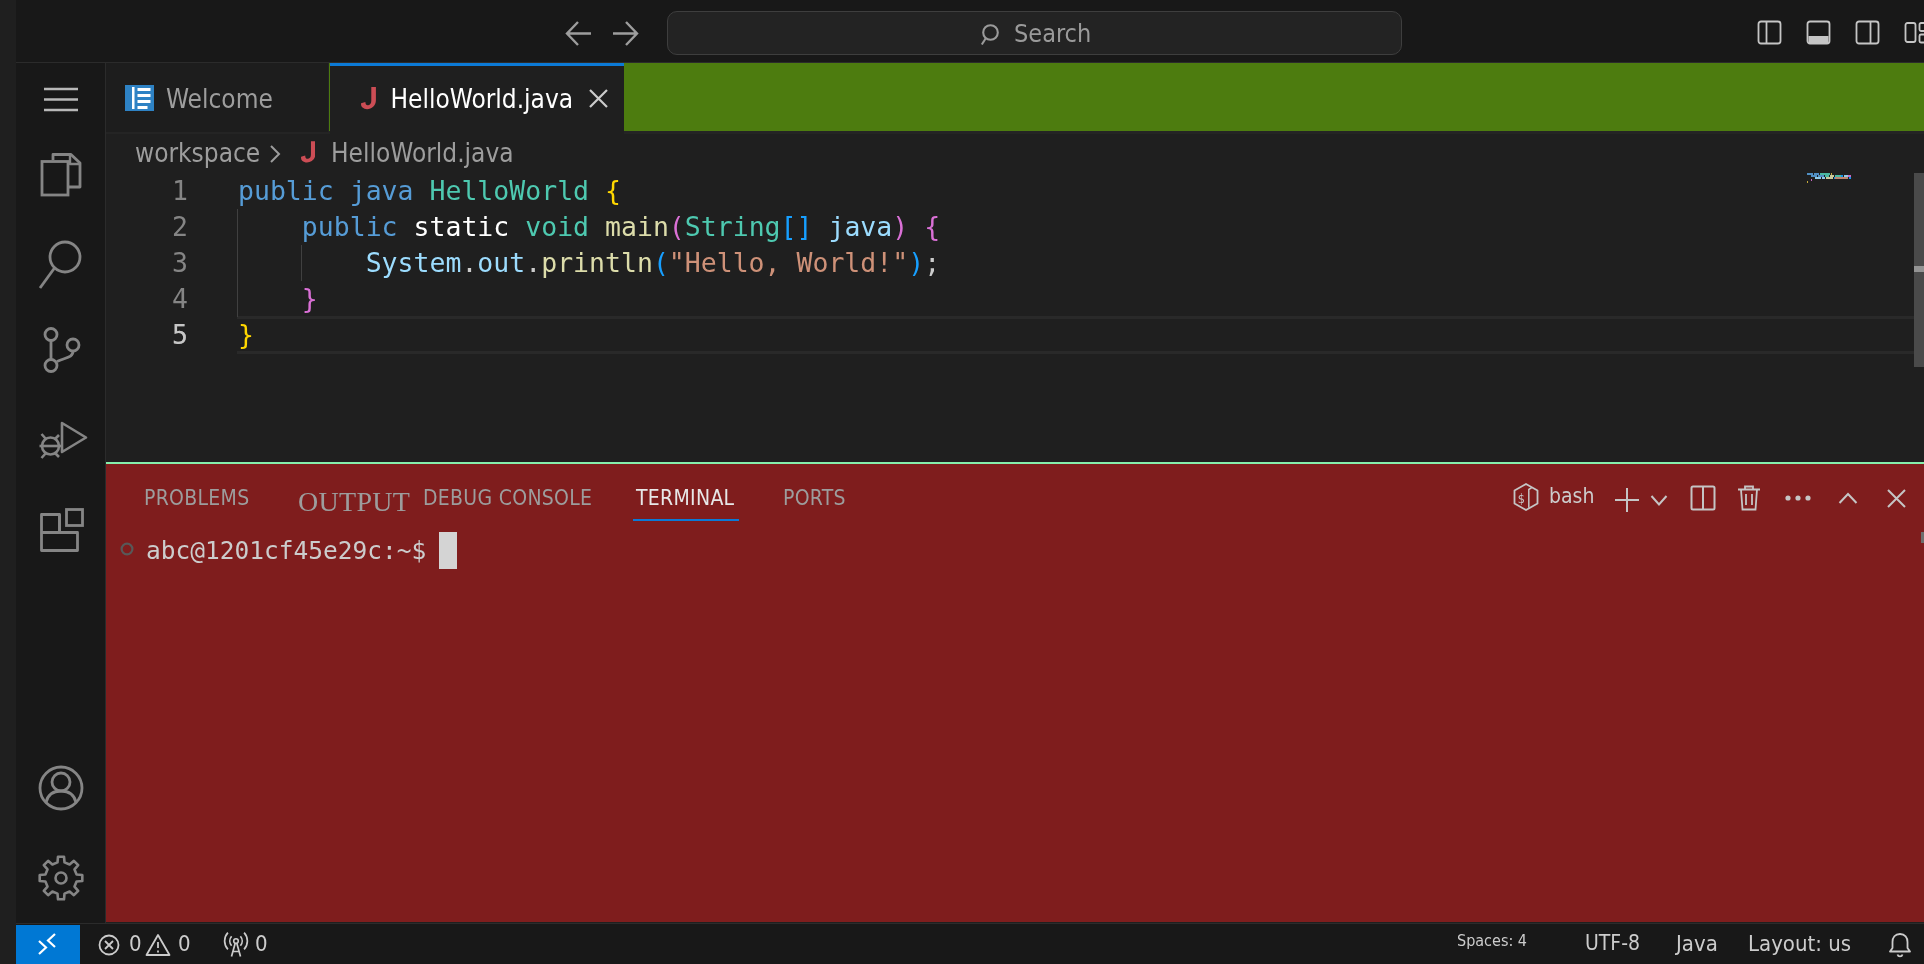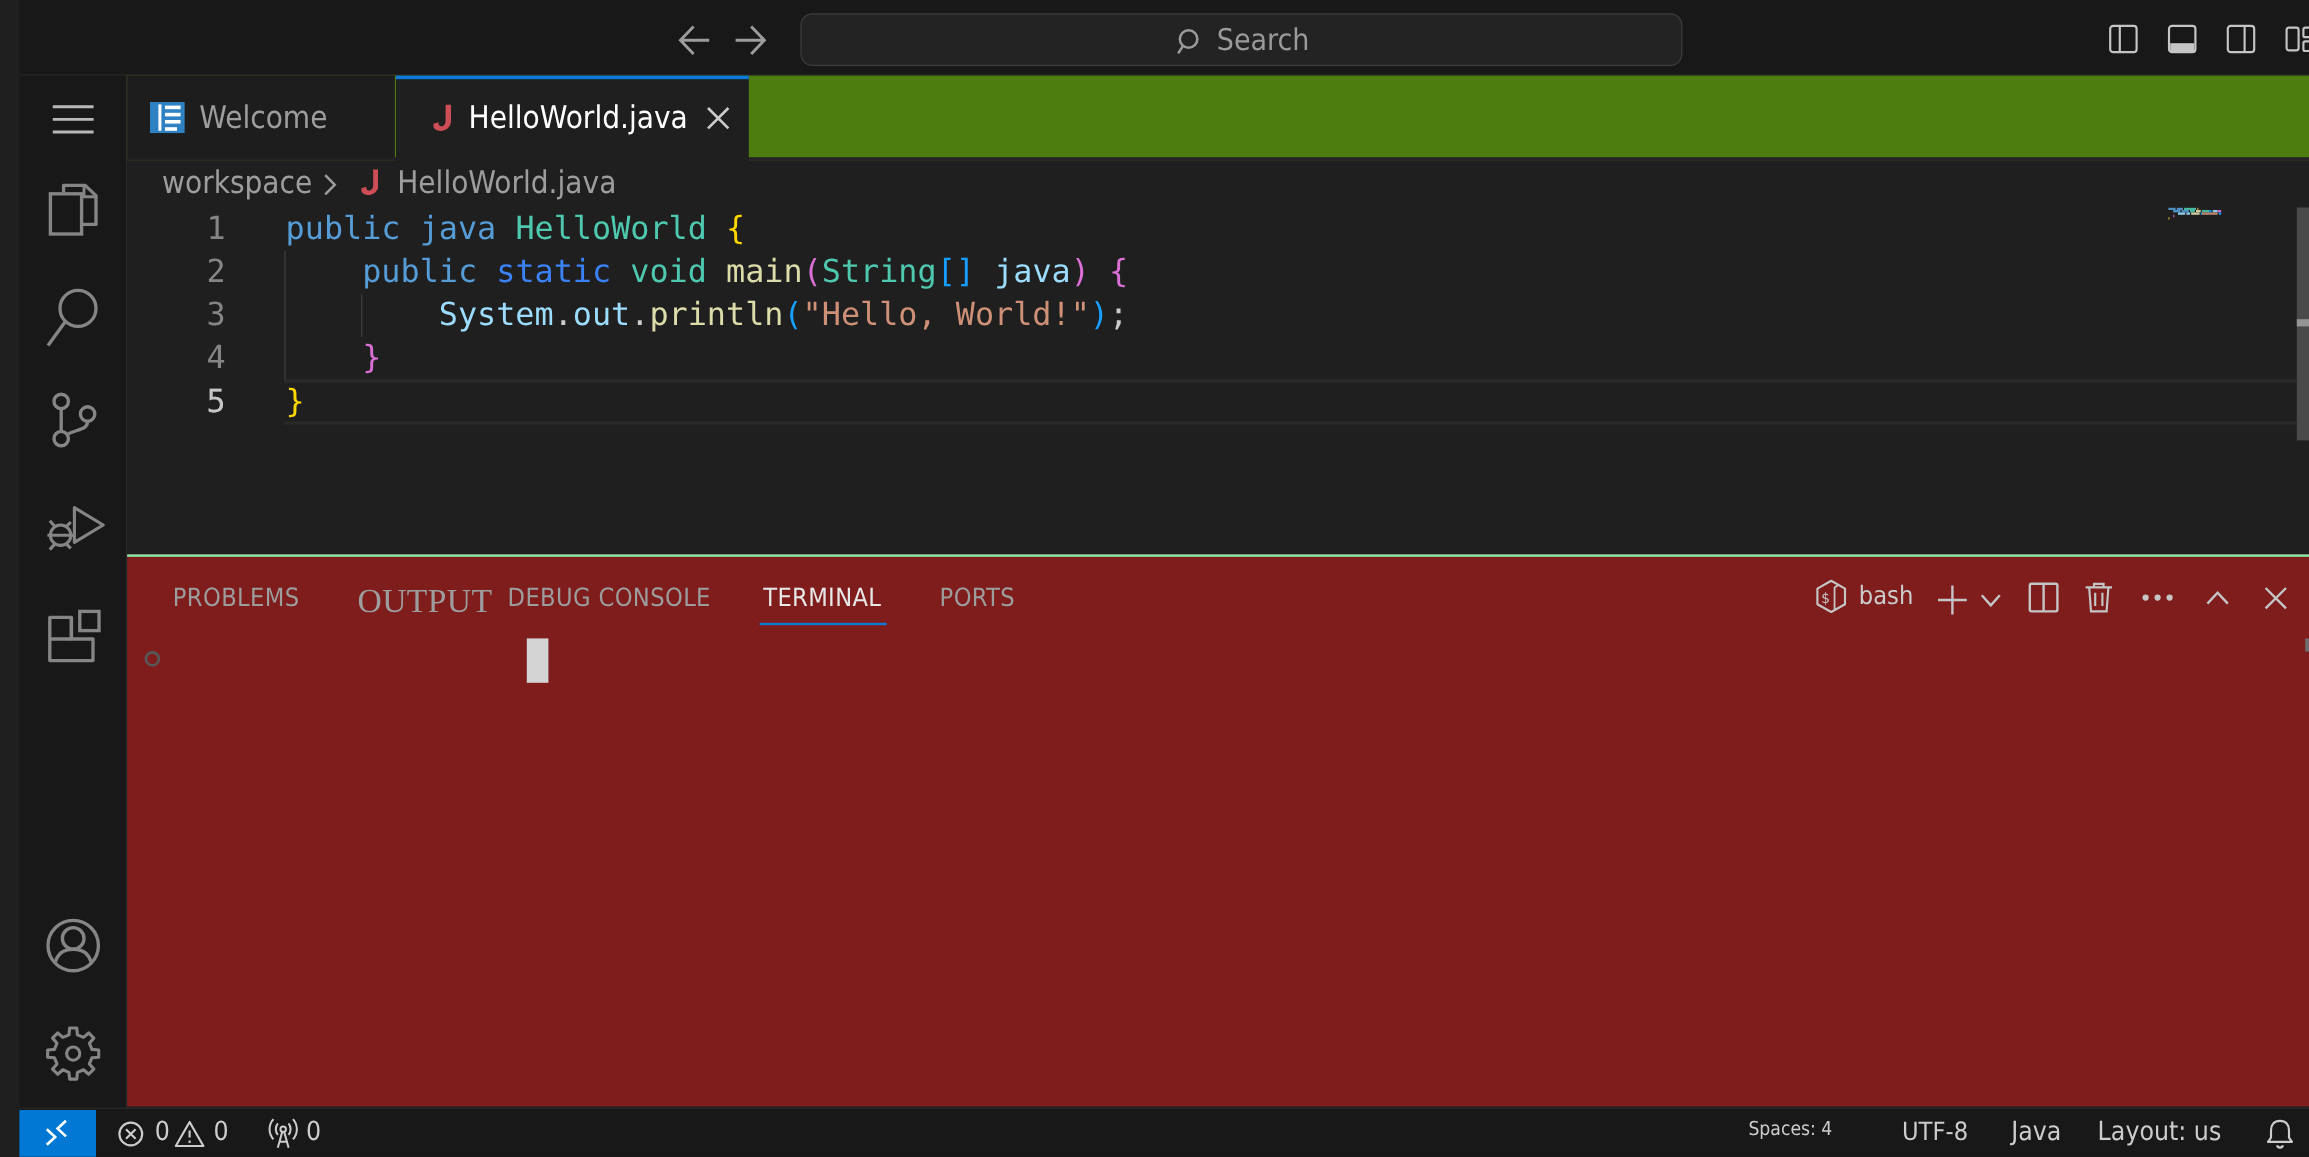--- a/index.html
+++ b/index.html
@@ -143,21 +143,21 @@
 
     <div class="abs" style="left:131px;top:143px;width:1677px;height:38px;border-top:3px solid #292929;border-bottom:3px solid #292929;"></div>
 
     <div class="abs mono" style="left:0;top:0;width:82px;font-size:26.5px;line-height:36px;color:#858585;text-align:right;">1<br>2<br>3<br>4<br>5</div>
     <div class="abs mono" style="left:0;top:144px;width:82px;font-size:26.5px;line-height:36px;color:#c6c6c6;text-align:right;">5</div>
 
     <div class="abs" style="left:131px;top:36px;width:1px;height:108px;background:#404040;"></div>
     <div class="abs" style="left:195px;top:72px;width:1px;height:36px;background:#404040;"></div>
 
     <div class="abs mono" style="left:132px;top:0;font-size:26.5px;line-height:36px;white-space:pre;color:#cccccc;"><span style="color:#569cd6">public</span> <span style="color:#569cd6">java</span> <span style="color:#4ec9b0">HelloWorld</span> <span style="color:#ffd700">{</span>
-    <span style="color:#569cd6">public</span> <span style="color:#3b82f6">static</span> <span style="color:#4ec9b0">void</span> <span style="color:#dcdcaa">main</span><span style="color:#da70d6">(</span><span style="color:#4ec9b0">String</span><span style="color:#179fff">[]</span> <span style="color:#9cdcfe">java</span><span style="color:#da70d6">)</span> <span style="color:#da70d6">{</span>
+    <span style="color:#569cd6">public</span> <span style="color:#ffffff">static</span> <span style="color:#4ec9b0">void</span> <span style="color:#dcdcaa">main</span><span style="color:#da70d6">(</span><span style="color:#4ec9b0">String</span><span style="color:#179fff">[]</span> <span style="color:#9cdcfe">java</span><span style="color:#da70d6">)</span> <span style="color:#da70d6">{</span>
         <span style="color:#9cdcfe">System</span>.<span style="color:#9cdcfe">out</span>.<span style="color:#dcdcaa">println</span><span style="color:#179fff">(</span><span style="color:#ce9178">"Hello, World!"</span><span style="color:#179fff">)</span>;
     <span style="color:#da70d6">}</span>
 <span style="color:#ffd700">}</span></div>
 
     <div class="abs" style="left:1700.7px;top:0px;opacity:.9;">
       <div class="abs" style="left:0;top:0.3px;width:6px;height:1.6px;background:#569cd6"></div>
       <div class="abs" style="left:7px;top:0.3px;width:5px;height:1.6px;background:#569cd6"></div>
       <div class="abs" style="left:13px;top:0.3px;width:10px;height:1.6px;background:#4ec9b0"></div>
       <div class="abs" style="left:24px;top:0.3px;width:1.6px;height:1.6px;background:#d7ba3d"></div>
       <div class="abs" style="left:4px;top:2.4px;width:6px;height:1.6px;background:#569cd6"></div>
@@ -219,20 +219,21 @@
     <svg class="abs" style="left:1732px;top:27px" width="20" height="14" viewBox="0 0 20 14">
       <path d="M1.5 12 L10 3 L18.5 12" stroke="#c5c5c5" stroke-width="2" fill="none"></path>
     </svg>
     <svg class="abs" style="left:1780px;top:24px" width="21" height="21" viewBox="0 0 21 21">
       <path d="M2 2 L19 19 M19 2 L2 19" stroke="#c5c5c5" stroke-width="2" fill="none"></path>
     </svg>
 
     <svg class="abs" style="left:14px;top:78px" width="14" height="14" viewBox="0 0 14 14">
       <circle cx="7" cy="7" r="5.4" stroke="#585858" stroke-width="2.2" fill="none"></circle>
     </svg>
+    <div class="abs mono" style="left:39.9px;top:69px;font-size:24.5px;line-height:36px;color:#cccccc;white-space:pre;">abc@1201cf45e29c:~$</div>
     <div class="abs" style="left:333px;top:68px;width:18px;height:37px;background:#d4d4d4;"></div>
 
     <div class="abs" style="left:1815px;top:68px;width:8px;height:11px;background:#6e6e6e;"></div>
     <svg class="abs" style="left:1824px;top:70px" width="8" height="8" viewBox="0 0 8 8">
         <path d="M7 1 L2 4 L7 7 Z" fill="#555"></path>
       </svg>
   </div>
 
   <div class="abs" style="left:0;top:923px;width:1924px;height:41px;background:#181818;border-top:1px solid #2b2b2b;">
     <div class="abs" style="left:0;top:1px;width:64px;height:40px;background:#0078d4;">

